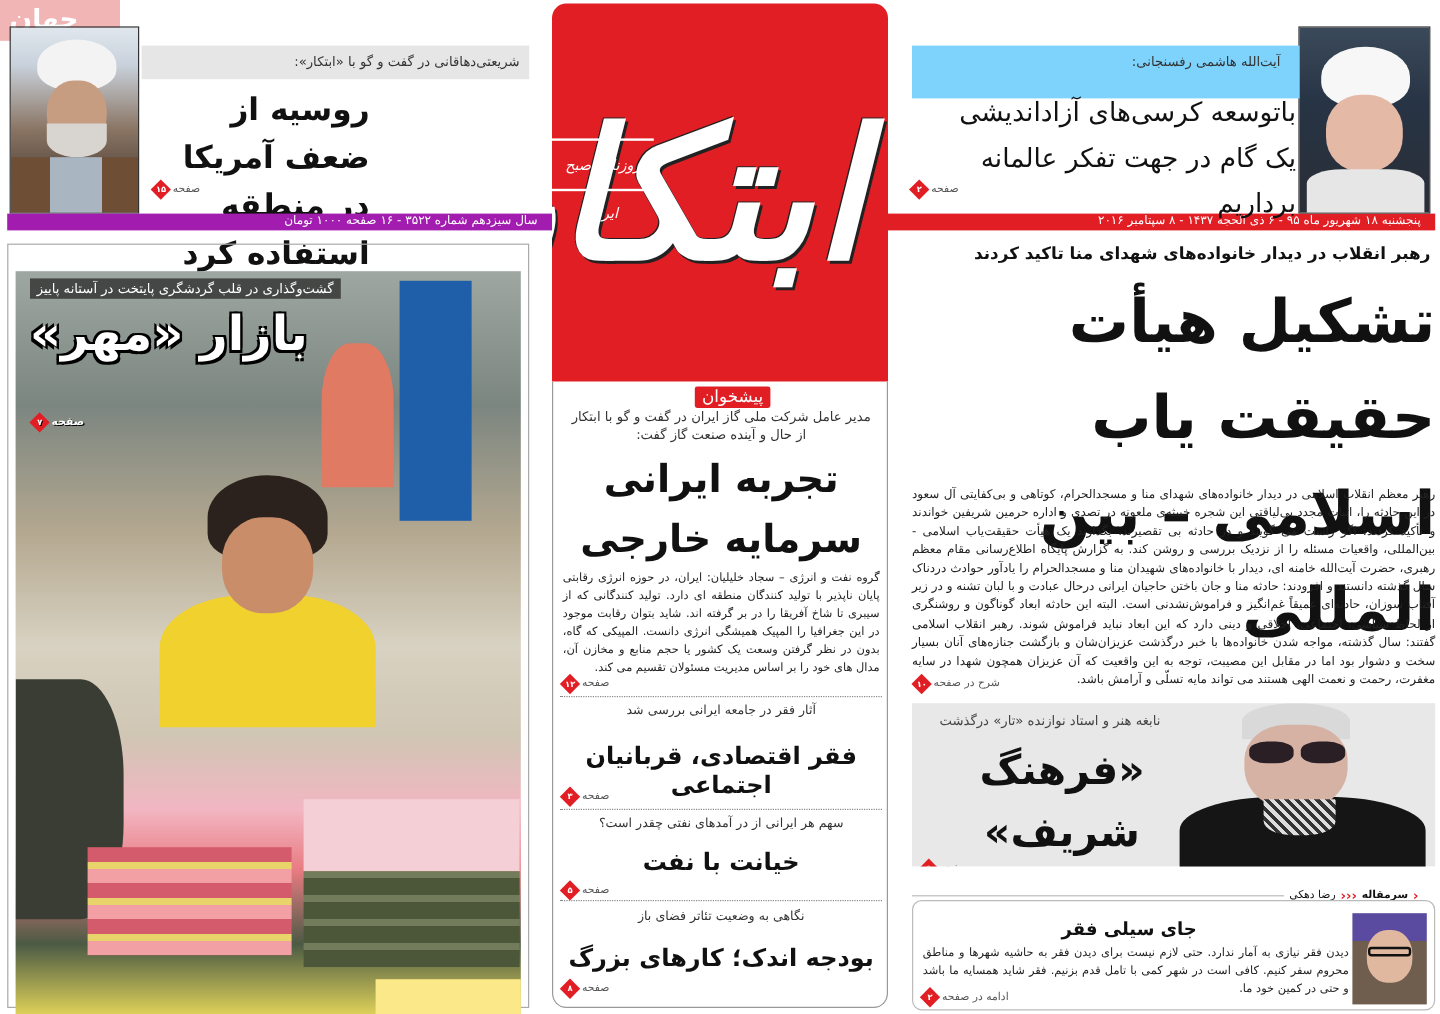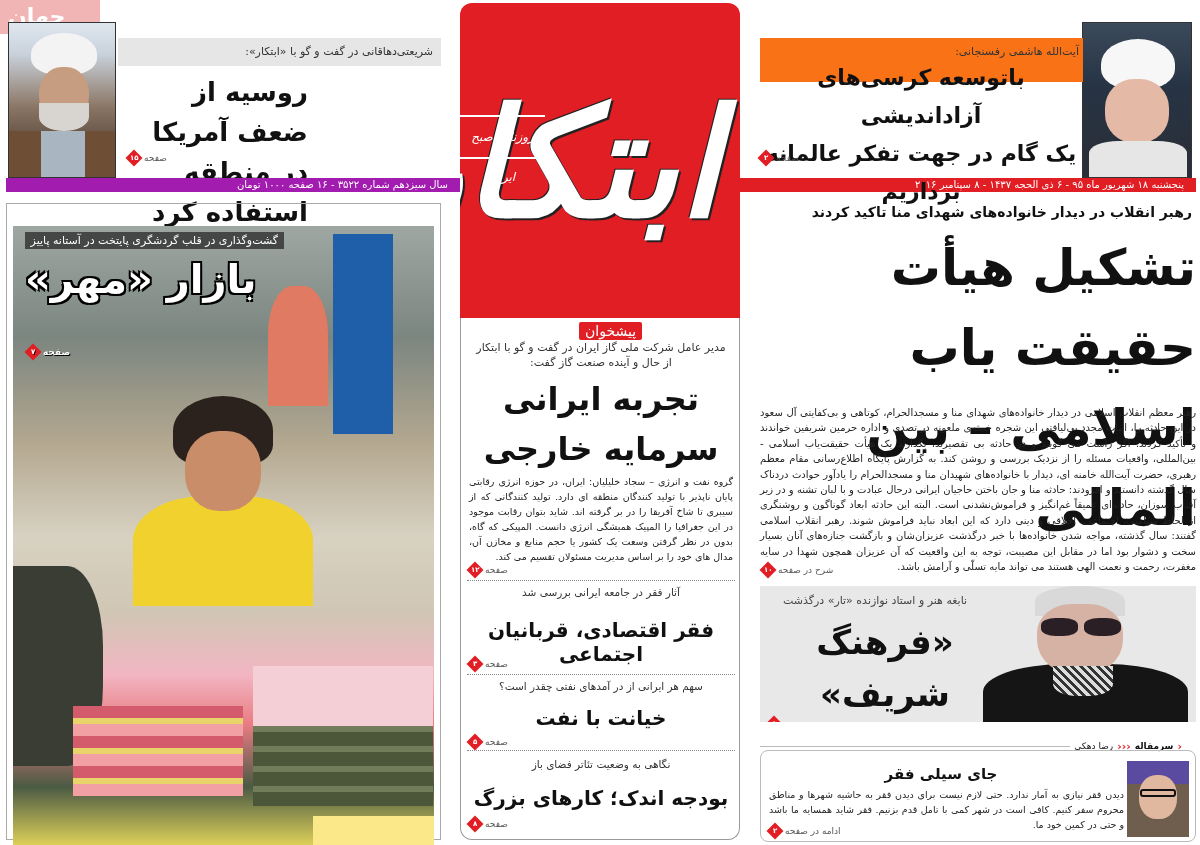--- a/index.html
+++ b/index.html
@@ -28,22 +28,22 @@
   .masthead { left: 460px; top: 3px; width: 280px; height: 315px; background: #e21e25; border-radius: 12px 12px 0 0; overflow: hidden; }
   .logo-text { position: absolute; left: 30px; top: 20px; width: 230px; height: 280px; font-family: "DejaVu Serif", serif; font-size: 150px; font-weight: bold; color: #fff; text-shadow: 2px 2px 0 #222, -1px -1px 0 #222; line-height: 280px; text-align: center; font-style: italic; }
   .tagline { position: absolute; left: 0; top: 112px; width: 85px; height: 44px; border-top: 2px solid #fff; border-bottom: 2px solid #fff; color: #fff; font-size: 12px; line-height: 40px; text-align: center; font-style: italic; }
 
   
   .tr-photo { right: 8px; top: 22px; width: 110px; height: 156px; background: linear-gradient(180deg,#3b4a5a 0%,#273445 40%,#2a2e36 100%); border: 1px solid #333; overflow: hidden; }
   .turban-r { position: absolute; left: 18px; top: 16px; width: 74px; height: 50px; background: #f7f7f7; border-radius: 50% 50% 40% 40%; }
   .face-r { position: absolute; left: 22px; top: 56px; width: 64px; height: 64px; background: #e4b9a5; border-radius: 45%; }
   .robe-r { position: absolute; left: 6px; top: 118px; width: 98px; height: 40px; background: #e6e6e6; border-radius: 30% 30% 0 0; }
 
-  .tr-kicker-bar { left: 760px; top: 38px; width: 323px; height: 44px; background: #f97316; font-size: 11px; color: #333; padding-right: 4px; line-height: 28px; text-align: right; }
-  .tr-headline { left: 762px; top: 59px; width: 318px; font-size: 22px; font-weight: bold; line-height: 38px; text-align: center; }
+  .tr-kicker-bar { left: 760px; top: 38px; width: 323px; height: 44px; background: #7dd3fc; font-size: 11px; color: #333; padding-right: 16px; line-height: 28px; text-align: right; }
+  .tr-headline { left: 762px; top: 76px; width: 318px; font-size: 22px; font-weight: normal; line-height: 38px; text-align: right; }
   .tr-page { left: 760px; top: 152px; font-size: 9px; color: #555; display: flex; align-items: center; gap: 4px; direction: rtl; }
 
   
   .lead-kicker { left: 760px; top: 204px; width: 432px; font-size: 14px; font-weight: bold; text-align: right; }
   .lead-headline { left: 752px; top: 228px; width: 444px; font-size: 50px; font-weight: 900; line-height: 80px; text-align: right; letter-spacing: -1px; }
   .lead-body { left: 760px; top: 405px; width: 436px; font-size: 10px; line-height: 15.4px; text-align: justify; color: #222; }
   .lead-page { left: 762px; top: 564px; font-size: 9px; color: #555; display: flex; align-items: center; gap: 4px; direction: rtl; }
 
   
   .obit-box { left: 760px; top: 586px; width: 436px; height: 136px; background: #e8e8e8; overflow: hidden; }

